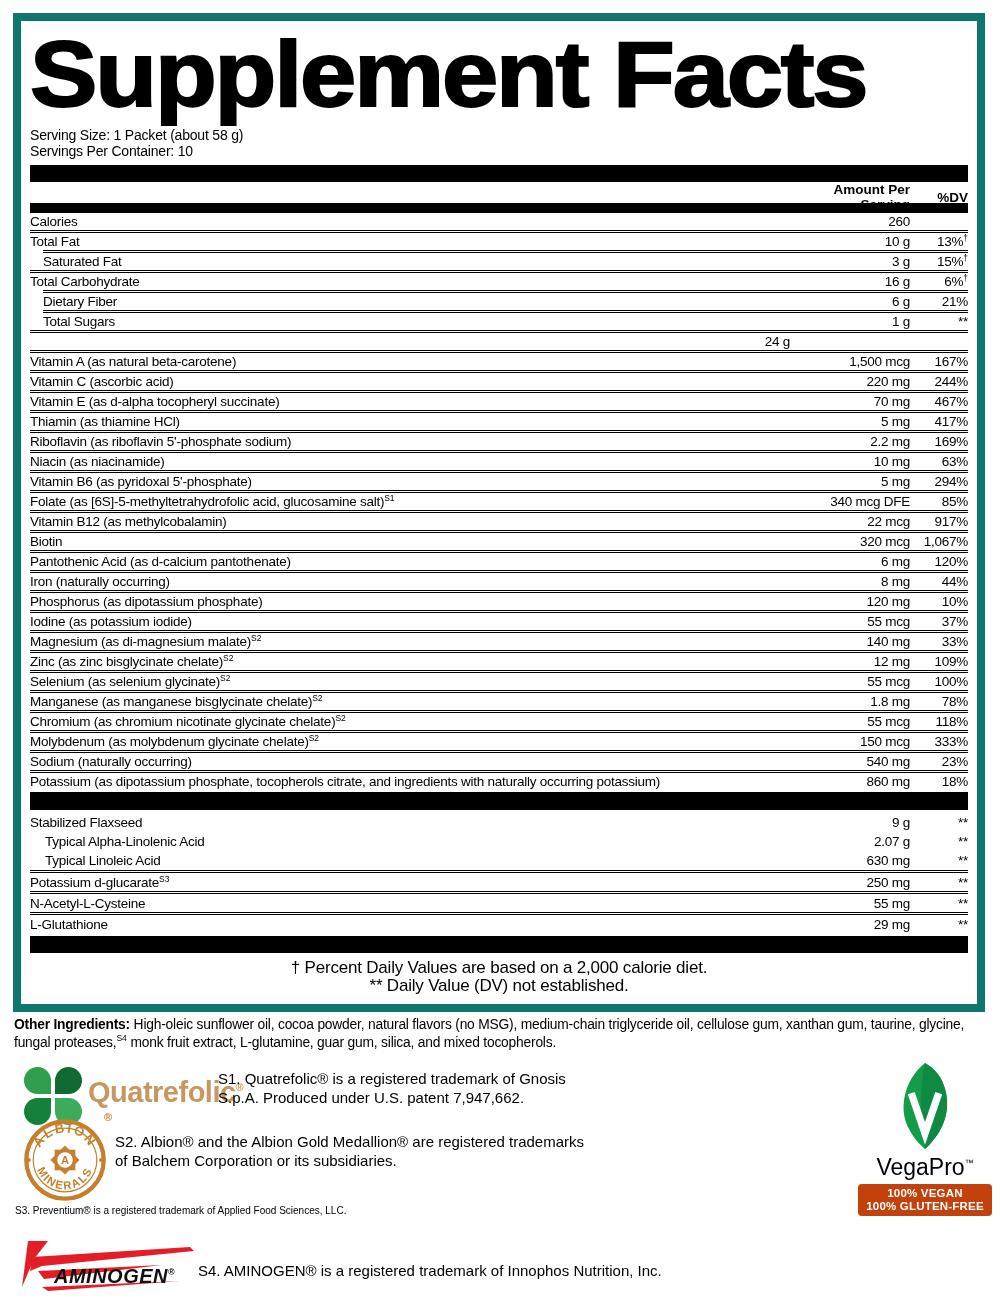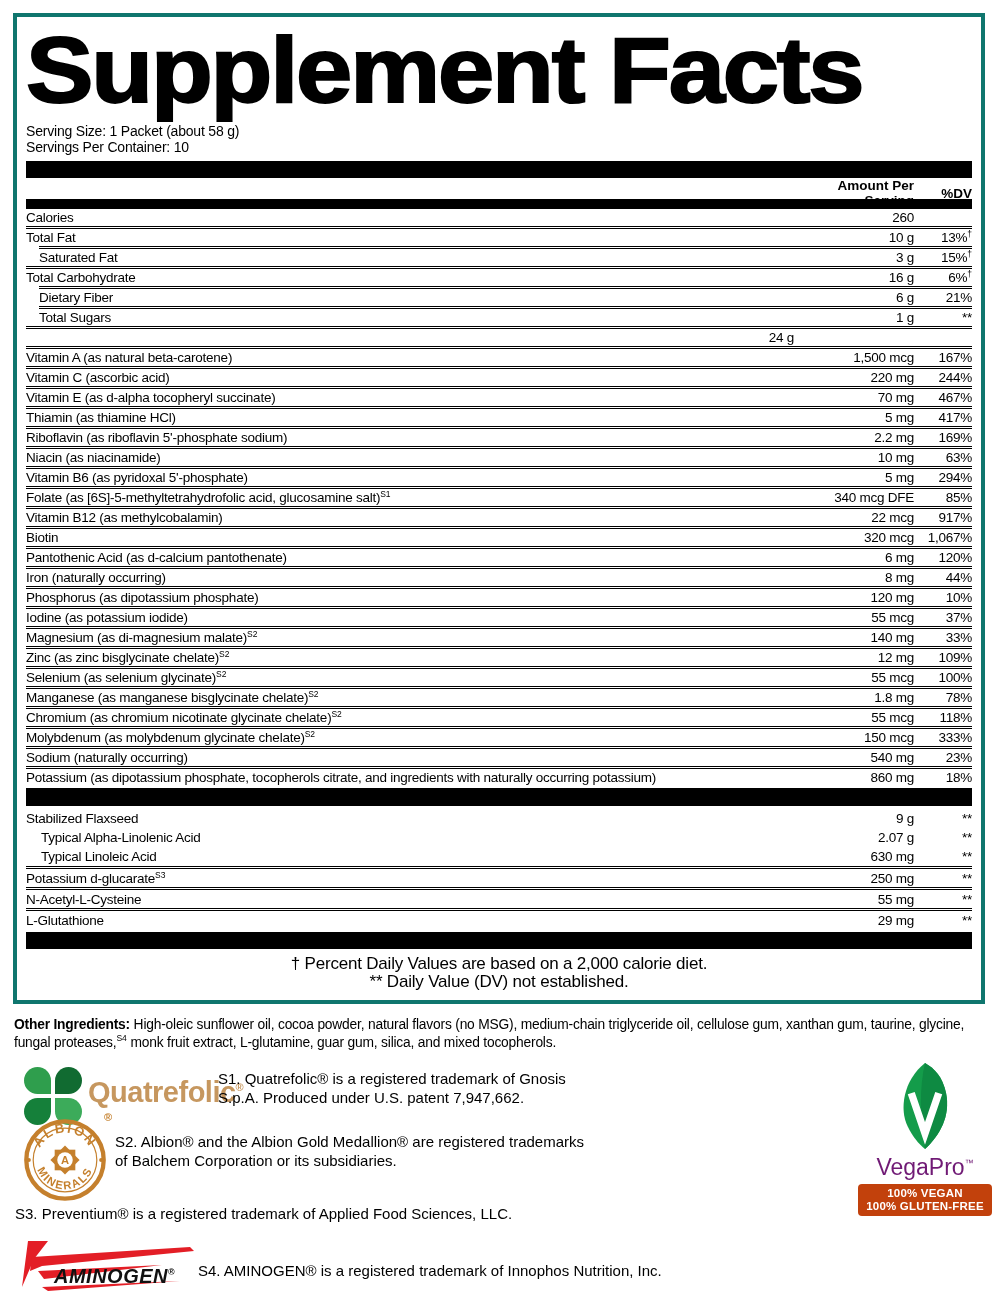--- a/index.html
+++ b/index.html
@@ -1,17 +1,17 @@
 <!DOCTYPE html>
 <html><head>
 <meta charset="utf-8">
 <style>
   html,body{margin:0;padding:0;background:#fff;}
   body{width:1000px;height:1307px;position:relative;font-family:"Liberation Sans",sans-serif;color:#000;}
-  .panel{position:absolute;left:13px;top:13px;width:972px;box-sizing:border-box;border:4px solid #0f766e;padding:4px 9px 0;background:#fff;}
+  .panel{position:absolute;left:13px;top:13px;width:972px;box-sizing:border-box;border:8px solid #0f766e;padding:4px 9px 0;background:#fff;}
   .title{font-weight:bold;font-size:92px;line-height:94px;margin:2px 0 6px;letter-spacing:-2px;-webkit-text-stroke:2px #000;transform:scaleX(1.10);transform-origin:left center;white-space:nowrap;}
   .serv{font-size:14px;line-height:16px;letter-spacing:-0.2px;}
   .bar{background:#000;}
   .bar1{height:17px;margin-top:6px;}
   .bar2{height:10px;}
   .barmid{height:18px;margin:2px 0 3px;}
   .barend{height:17px;margin-top:3px;}
   .hdr{display:grid;grid-template-columns:1fr 120px 58px;align-items:center;height:21px;font-weight:bold;font-size:13.5px;}
   .hdr .amt,.frow .famt{text-align:right;}
   .hdr .dv,.frow .fdv{text-align:right;}
@@ -30,28 +30,28 @@
   .petal{position:absolute;width:27px;height:27px;}
   .p-tl{left:0;top:0;border-radius:50% 50% 0 50%;background:#2f9e4d;}
   .p-tr{left:31px;top:0;border-radius:50% 50% 50% 0;background:#116b31;}
   .p-bl{left:0;top:31px;border-radius:50% 0 50% 50%;background:#15803a;}
   .p-br{left:31px;top:31px;border-radius:0 50% 50% 50%;background:#3cab5a;}
   .qword{position:absolute;left:88px;top:1076px;font-size:29px;font-weight:bold;color:#c6975f;letter-spacing:-0.5px;}
   .qword sup{font-size:11px;}
   .s1text{position:absolute;left:218px;top:1069px;width:370px;font-size:15px;line-height:19px;}
   
   .vegapro{position:absolute;left:858px;top:1060px;width:134px;text-align:center;}
-  .vp-word{font-size:23px;color:#701a75;letter-spacing:0;margin-top:-2px;}
+  .vp-word{font-size:23px;color:#000000;letter-spacing:0;margin-top:-2px;}
   .vp-word .tm{font-size:9px;vertical-align:super;}
   .vp-badge{margin-top:3px;background:#c2410c;border-radius:4px;padding:3px 2px;color:#fff;font-weight:bold;font-size:11.5px;line-height:13px;letter-spacing:0.2px;}
   
   .albion{position:absolute;left:22px;top:1117px;width:92px;height:92px;}
   .albion .reg{position:absolute;right:2px;top:-6px;font-size:11px;color:#c5802d;font-weight:bold;}
   .s2text{position:absolute;left:115px;top:1132px;width:480px;font-size:15px;line-height:19px;}
-  .s3text{position:absolute;left:15px;top:1205px;font-size:15px;}
+  .s3text{position:absolute;left:15px;top:1205px;font-size:10px;}
   
   .aminogen{position:absolute;left:12px;top:1241px;width:195px;height:54px;}
   .am-text{position:absolute;left:42px;top:24px;font-size:20px;font-weight:bold;font-style:italic;letter-spacing:0.5px;color:#111;white-space:nowrap;}
   .am-text .reg{font-size:9px;vertical-align:super;font-style:normal;}
   .s4text{position:absolute;left:198px;top:1262px;font-size:15px;}
 </style>
 </head>
 <body>
 
 <div class="panel">

